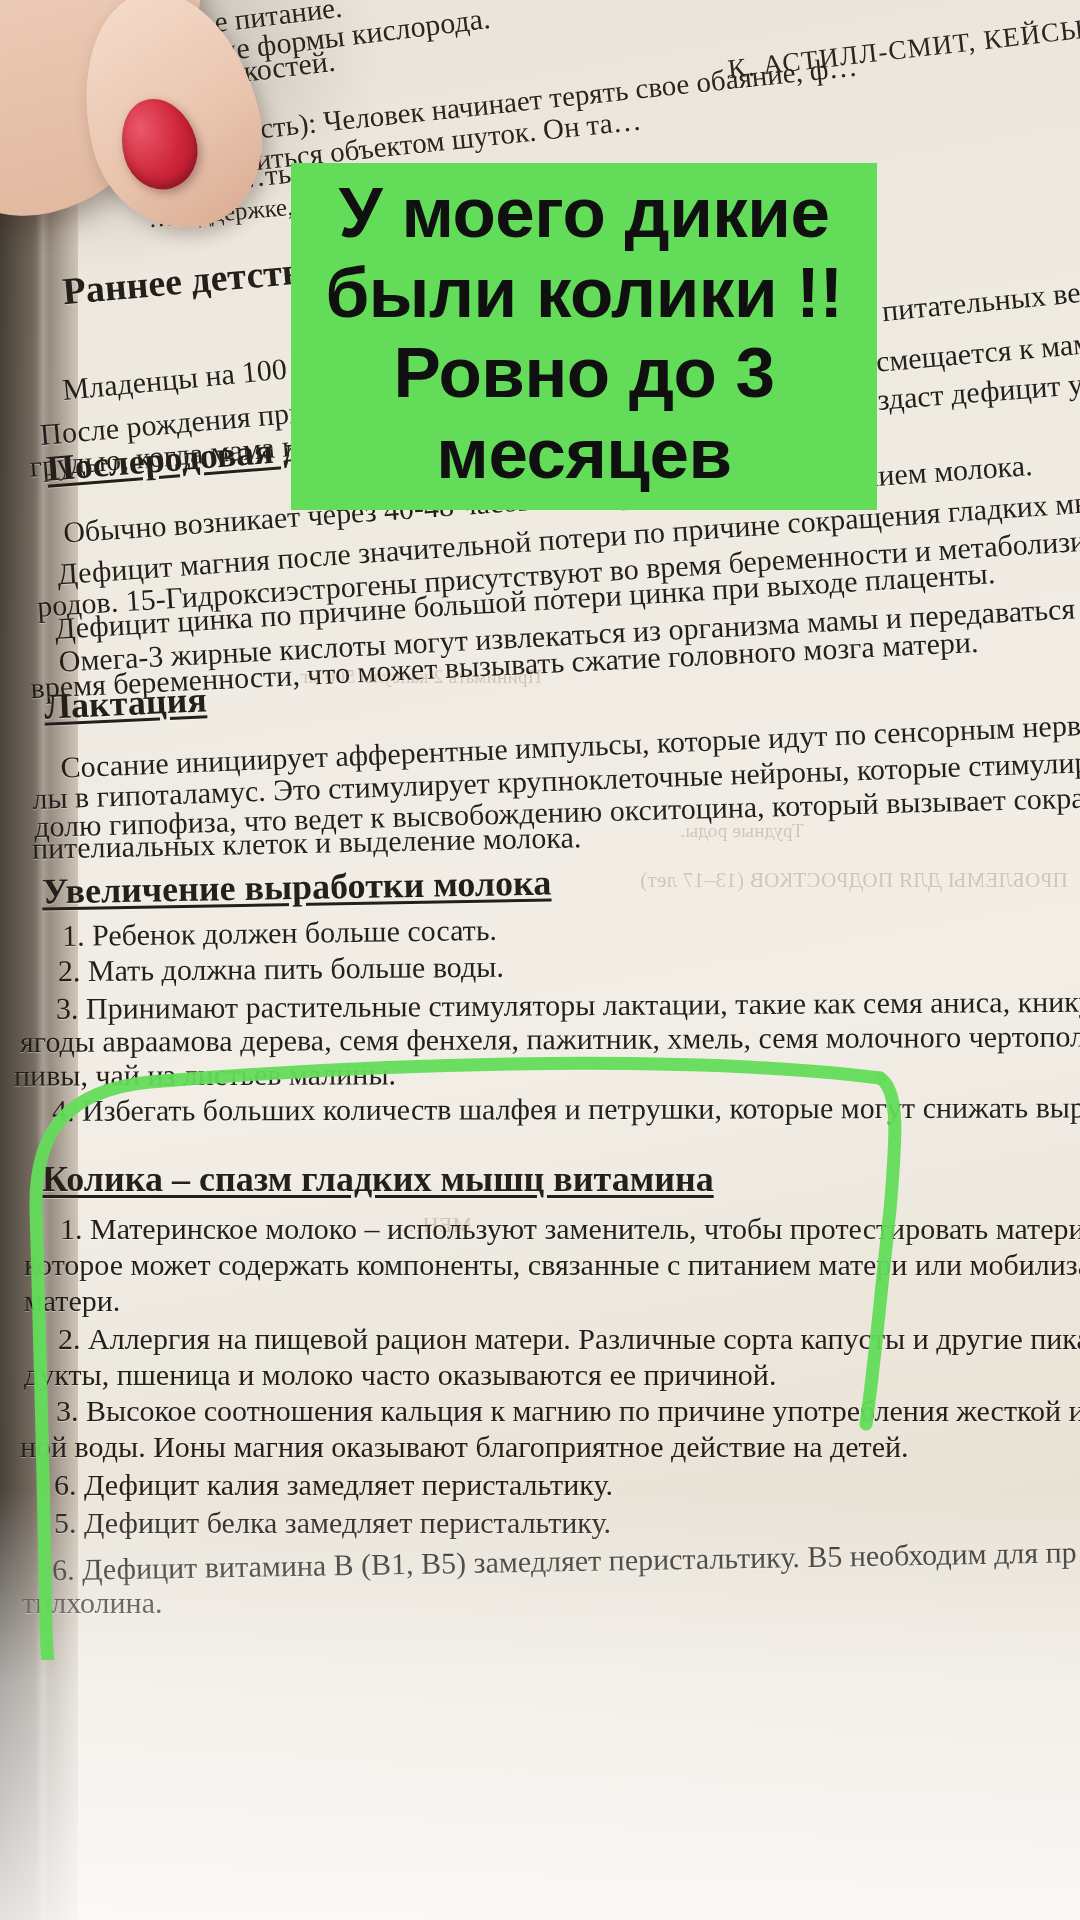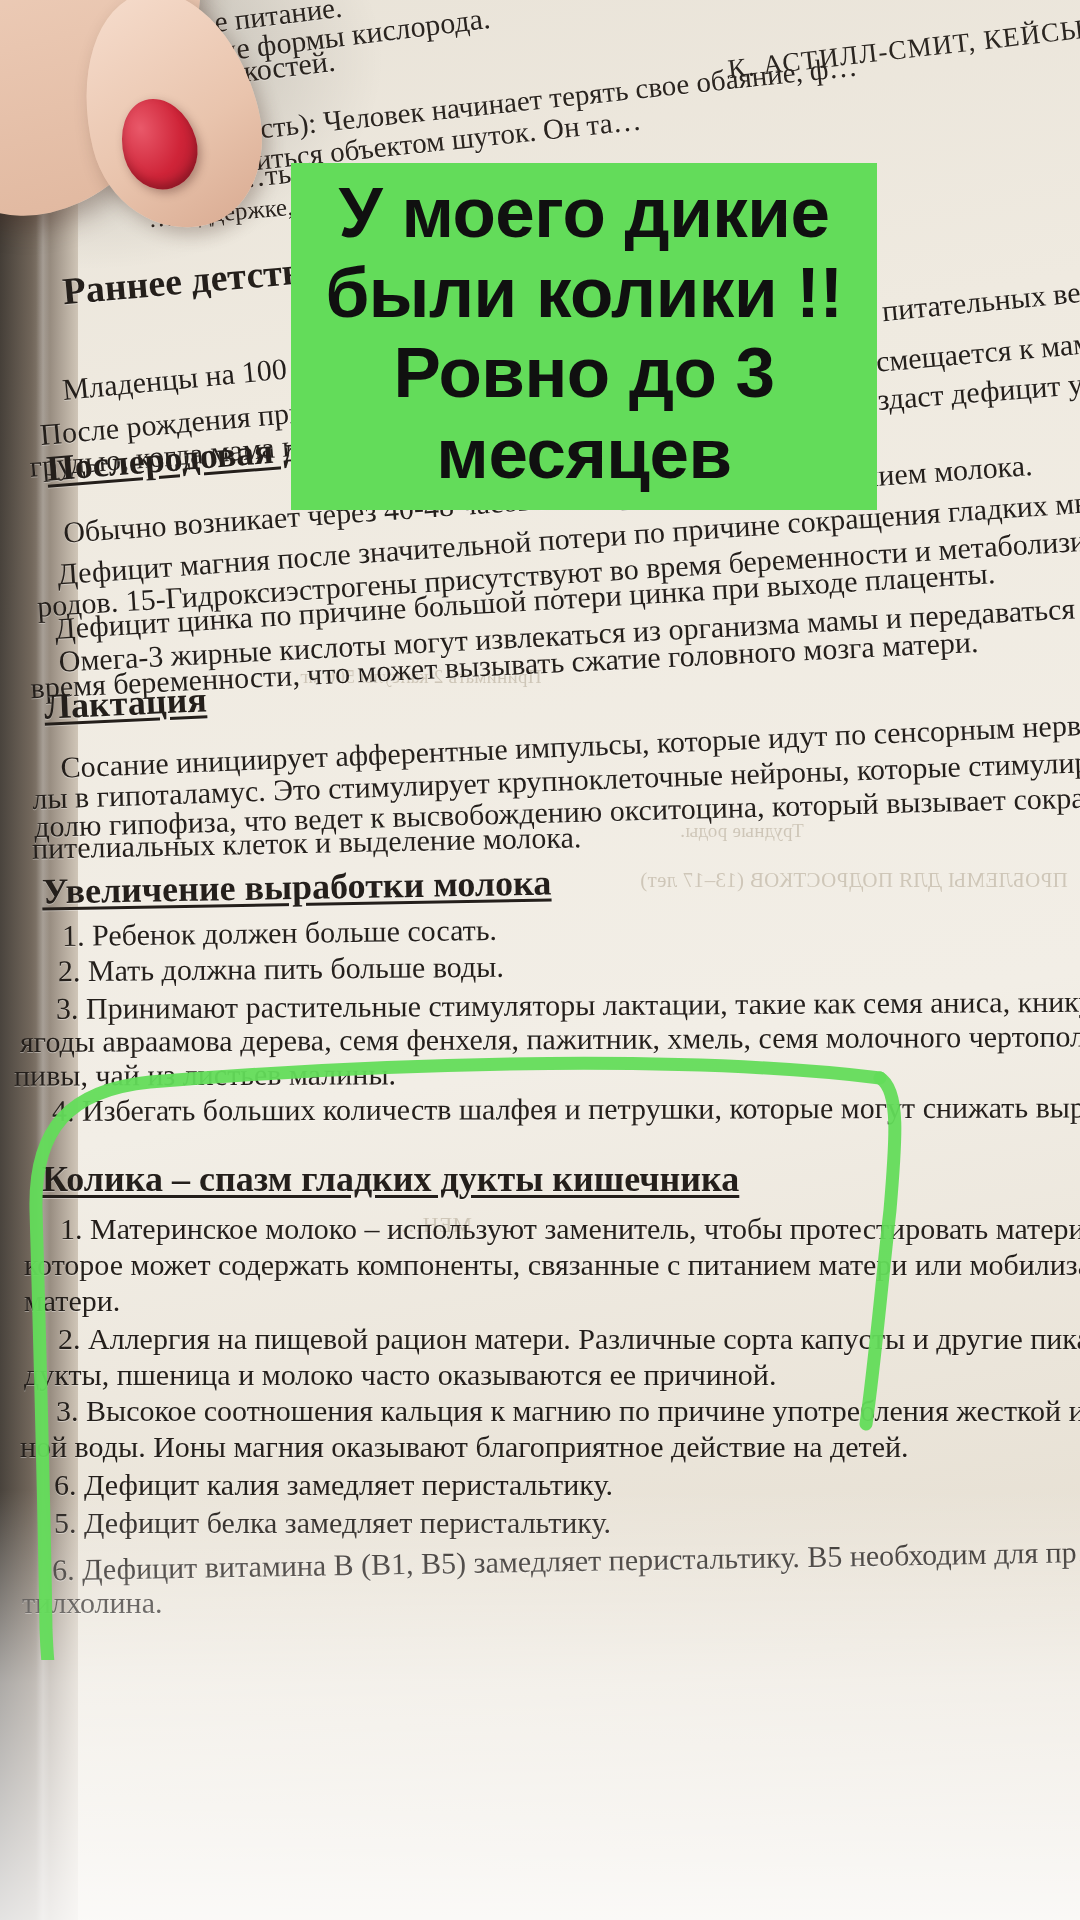--- a/index.html
+++ b/index.html
@@ -202,21 +202,21 @@
       <div class="ln" style="left:32px; top:826px; font-size:30px; transform:rotate(-1.2deg);">пителиальных клеток и выделение молока.</div>
 
       <div class="ln u b" style="left:42px; top:866px; font-size:36px; transform:rotate(-1deg);">Увеличение выработки молока</div>
       <div class="ln" style="left:62px; top:916px; font-size:30px; transform:rotate(-0.8deg);">1. Ребенок должен больше сосать.</div>
       <div class="ln" style="left:58px; top:952px; font-size:30px; transform:rotate(-0.6deg);">2. Мать должна пить больше воды.</div>
       <div class="ln" style="left:56px; top:988px; font-size:30px; transform:rotate(-0.4deg);">3. Принимают растительные стимуляторы лактации, такие как семя аниса, кникус а…</div>
       <div class="ln" style="left:20px; top:1022px; font-size:30px; transform:rotate(-0.3deg);">ягоды авраамова дерева, семя фенхеля, пажитник, хмель, семя молочного чертополоха, …</div>
       <div class="ln" style="left:14px; top:1058px; font-size:30px; transform:rotate(-0.2deg);">пивы, чай из листьев малины.</div>
       <div class="ln" style="left:52px; top:1092px; font-size:30px; transform:rotate(-0.2deg);">4. Избегать больших количеств шалфея и петрушки, которые могут снижать выработ…</div>
 
-      <div class="ln u b" style="left:42px; top:1158px; font-size:36px;">Колика – спазм гладких дукты кишечника</div>
+      <div class="ln u b" style="left:42px; top:1158px; font-size:36px;">Колика – спазм гладких мышц витамина</div>
       <div class="ln" style="left:60px; top:1212px; font-size:30px;">1. Материнское молоко – используют заменитель, чтобы протестировать материнск…</div>
       <div class="ln" style="left:24px; top:1248px; font-size:30px;">которое может содержать компоненты, связанные с питанием матери или мобилизац…</div>
       <div class="ln" style="left:24px; top:1284px; font-size:30px;">матери.</div>
       <div class="ln" style="left:58px; top:1322px; font-size:30px;">2. Аллергия на пищевой рацион матери. Различные сорта капусты и другие пикан…</div>
       <div class="ln" style="left:24px; top:1358px; font-size:30px;">дукты, пшеница и молоко часто оказываются ее причиной.</div>
       <div class="ln" style="left:56px; top:1394px; font-size:30px;">3. Высокое соотношения кальция к магнию по причине употребления жесткой ил…</div>
       <div class="ln" style="left:20px; top:1430px; font-size:30px;">ной воды. Ионы магния оказывают благоприятное действие на детей.</div>
       <div class="ln" style="left:54px; top:1468px; font-size:30px;">6. Дефицит калия замедляет перистальтику.</div>
       <div class="ln" style="left:54px; top:1506px; font-size:30px;">5. Дефицит белка замедляет перистальтику.</div>
       <div class="ln" style="left:52px; top:1544px; font-size:30px; transform:rotate(-1deg);">6. Дефицит витамина В (В1, В5) замедляет перистальтику. В5 необходим для пр…</div>

